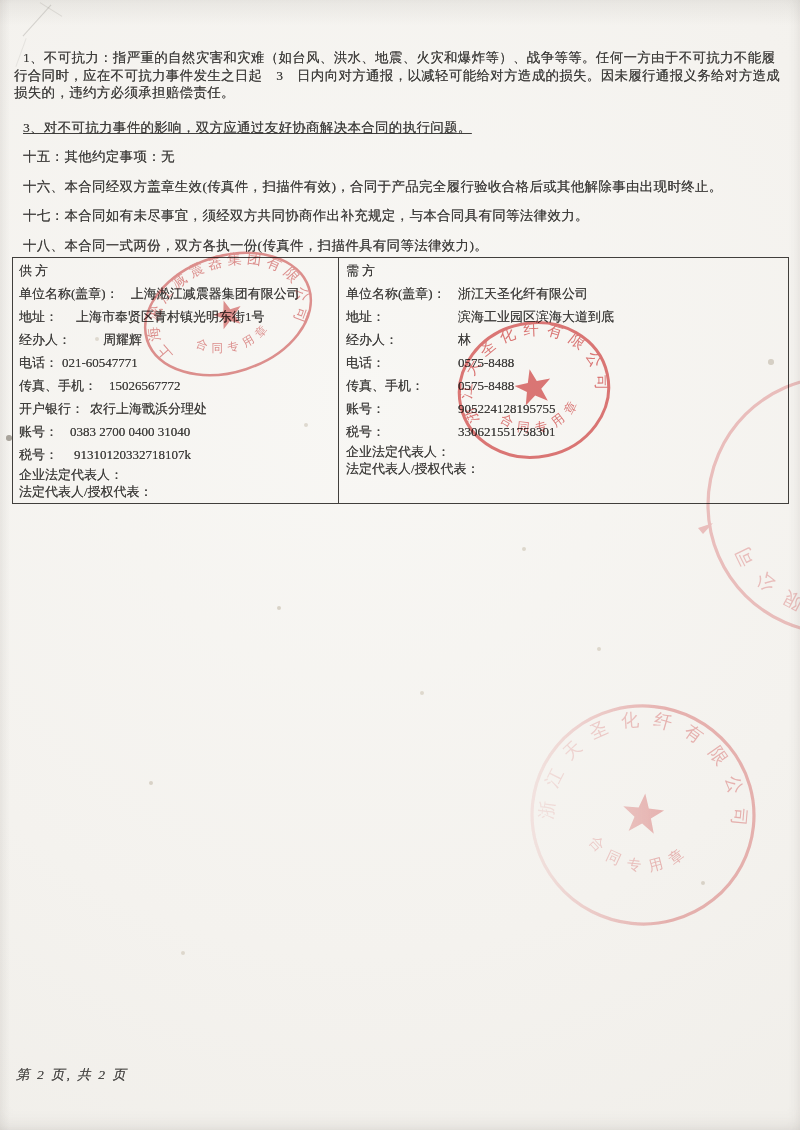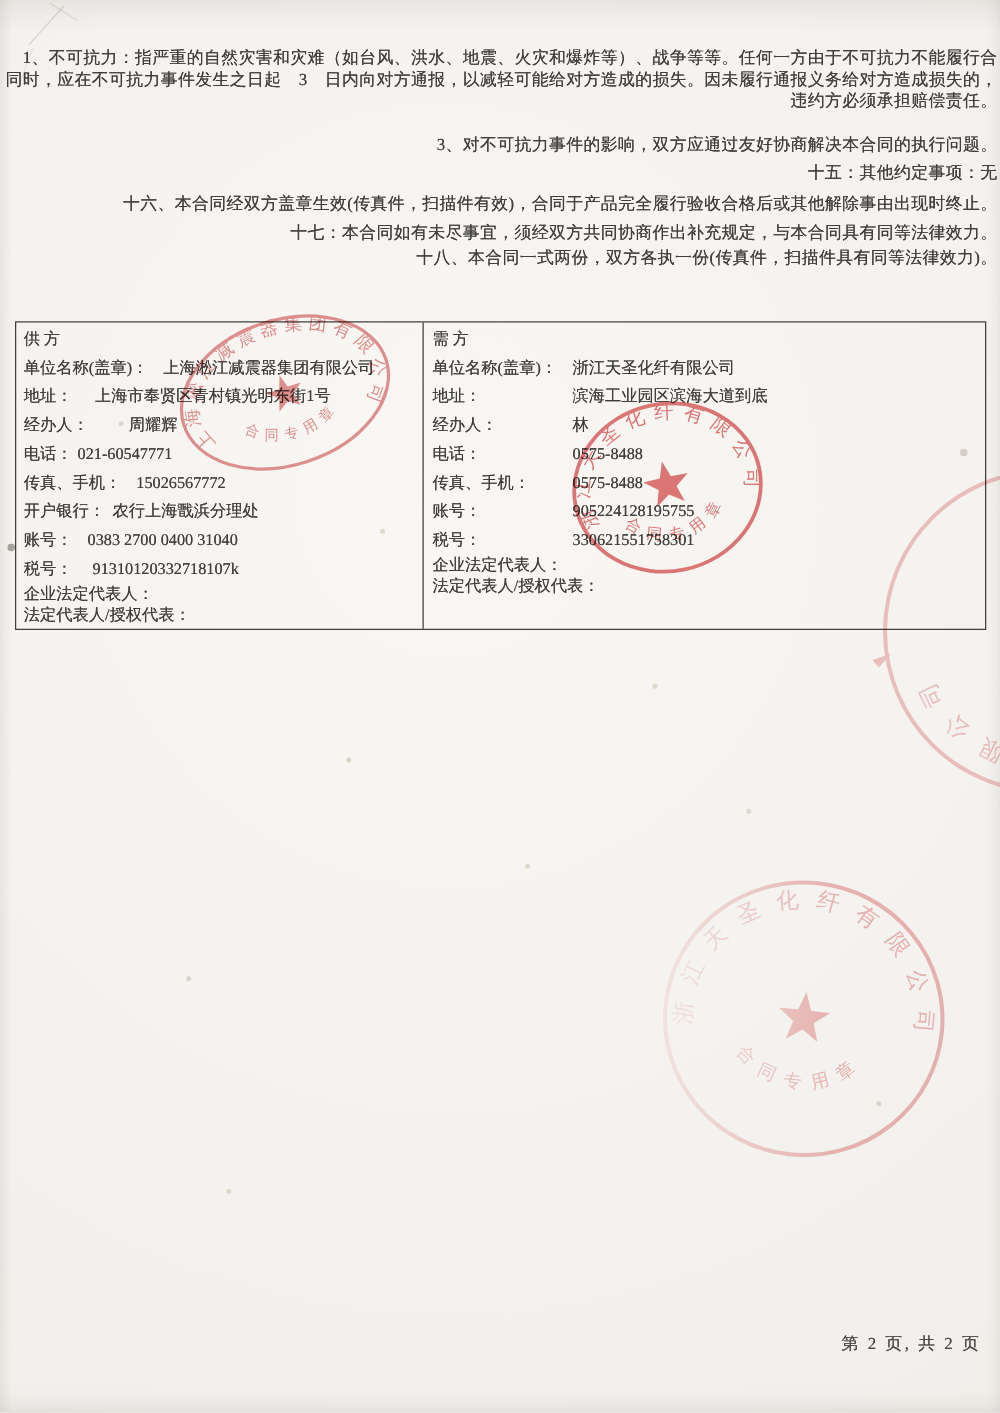--- a/index.html
+++ b/index.html
@@ -22,27 +22,26 @@
   .crease.k2{left:38px;top:9px;width:26px;height:1px;transform:rotate(32deg);opacity:.7;}
   .crease.k3{left:6px;top:52px;width:30px;height:1px;transform:rotate(-70deg);opacity:.5;}
   .speck{position:absolute;left:0;top:0;width:2px;height:2px;border-radius:50%;background:transparent;pointer-events:none;
     box-shadow:278px 607px 0 1px #d8d2c7, 523px 548px 0 1px #ddd7cc, 150px 782px 0 1px #d8d2c7,
                421px 692px 0 1px #ded8cd, 702px 882px 0 1px #d8d2c7, 182px 952px 0 1px #ddd7cc,
                305px 424px 0 1px #ded9cf, 598px 648px 0 1px #ddd7cc, 96px 338px 0 1px #ded9cf,
                8px 437px 0 2px #a9a49c, 770px 361px 0 2px #d5cfc4;}
   
   .clauses{position:absolute;left:0;top:0;width:796px;padding:37px 4px 0 2px;}
   .clause{
-    margin:0;font-size:13.5px;line-height:17.5px;letter-spacing:.3px;
+    margin:12px;font-size:13.5px;line-height:17.5px;letter-spacing:.3px;
     text-indent:9px;white-space:pre-wrap;
     text-shadow:0 0 .4px rgba(62,60,58,.85);
-    text-align:right;
   }
   .clause.c2{margin-top:4px;}
-  .clause.c3{margin-top:17px;}
+  .clause.c3{margin-top:17px;text-decoration:underline;}
   .clause.c15{margin-top:5px;}
   .clause.c16{margin-top:7px;}
   .clause.c17{margin-top:6px;}
   .clause.c18{margin-top:2px;}
   
   .parties{
     position:absolute;left:12px;top:257px;width:775px;display:flex;
     border:1.7px solid #413f3c;font-size:13px;
     text-shadow:0 0 .4px rgba(62,60,58,.85);
   }
@@ -52,22 +51,22 @@
   .col-header{height:22px;line-height:22px;text-align:left;letter-spacing:3px;}
   .row{height:23px;line-height:23px;white-space:nowrap;overflow:visible;}
   .row.tight{height:17px;line-height:17px;}
   .col.buyer .lbl{display:inline-block;width:112px;}
   .ml2{margin-left:18px;}  .ml4{margin-left:4px;}  .ml6{margin-left:6px;}
   .ml12{margin-left:12px;} .ml16{margin-left:16px;} .ml32{margin-left:32px;}
   
   .stamp{position:absolute;pointer-events:none;mix-blend-mode:multiply;overflow:visible;}
   .stamp text{font-family:"Liberation Serif","DejaVu Serif",serif;}
   
-  .footer{position:absolute;left:0;top:1066px;width:785px;text-align:right;
-    font-size:13.5px;letter-spacing:2px;color:#4a4947;text-shadow:0 0 .4px rgba(70,68,66,.8);}
+  .footer{position:absolute;left:16px;top:1066px;width:785px;text-align:left;
+    font-size:13.5px;letter-spacing:2px;color:#4a4947;text-shadow:0 0 .4px rgba(70,68,66,.8);font-style:italic;}
 </style>
 </head>
 <body>
 
 <div class="page">
 
   <div class="crease k1"></div>
   <div class="crease k2"></div>
   <div class="crease k3"></div>
   <div class="speck"></div>

